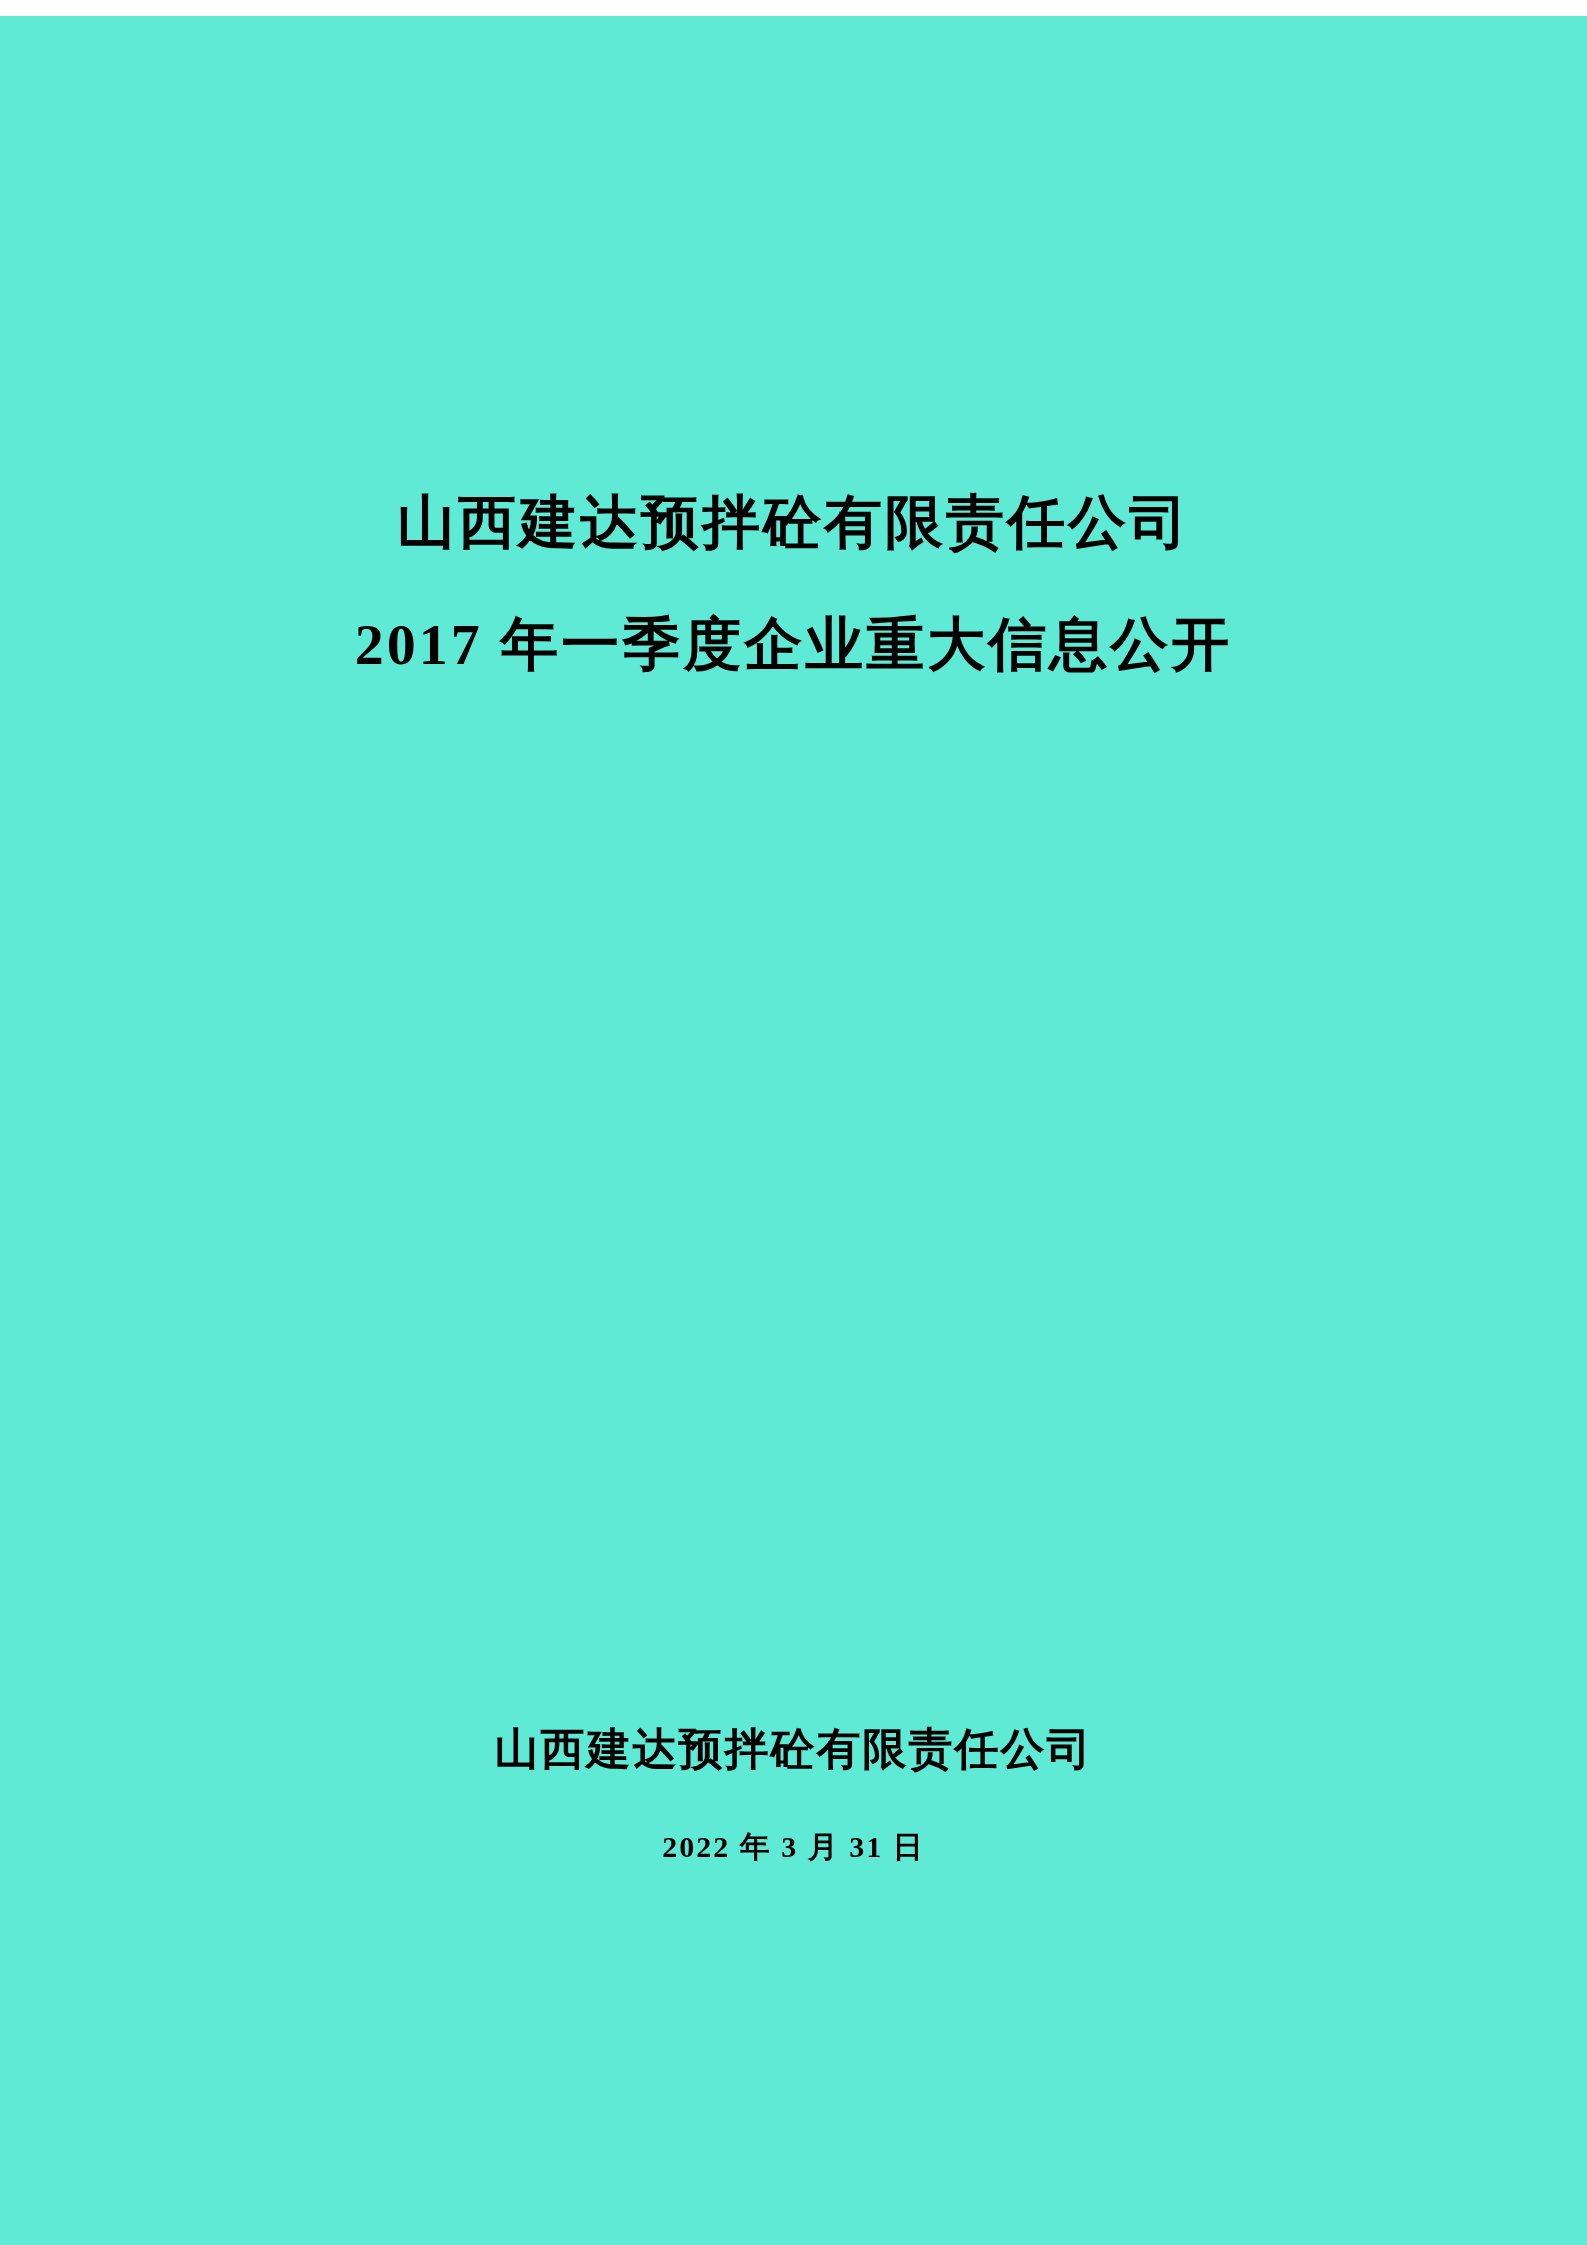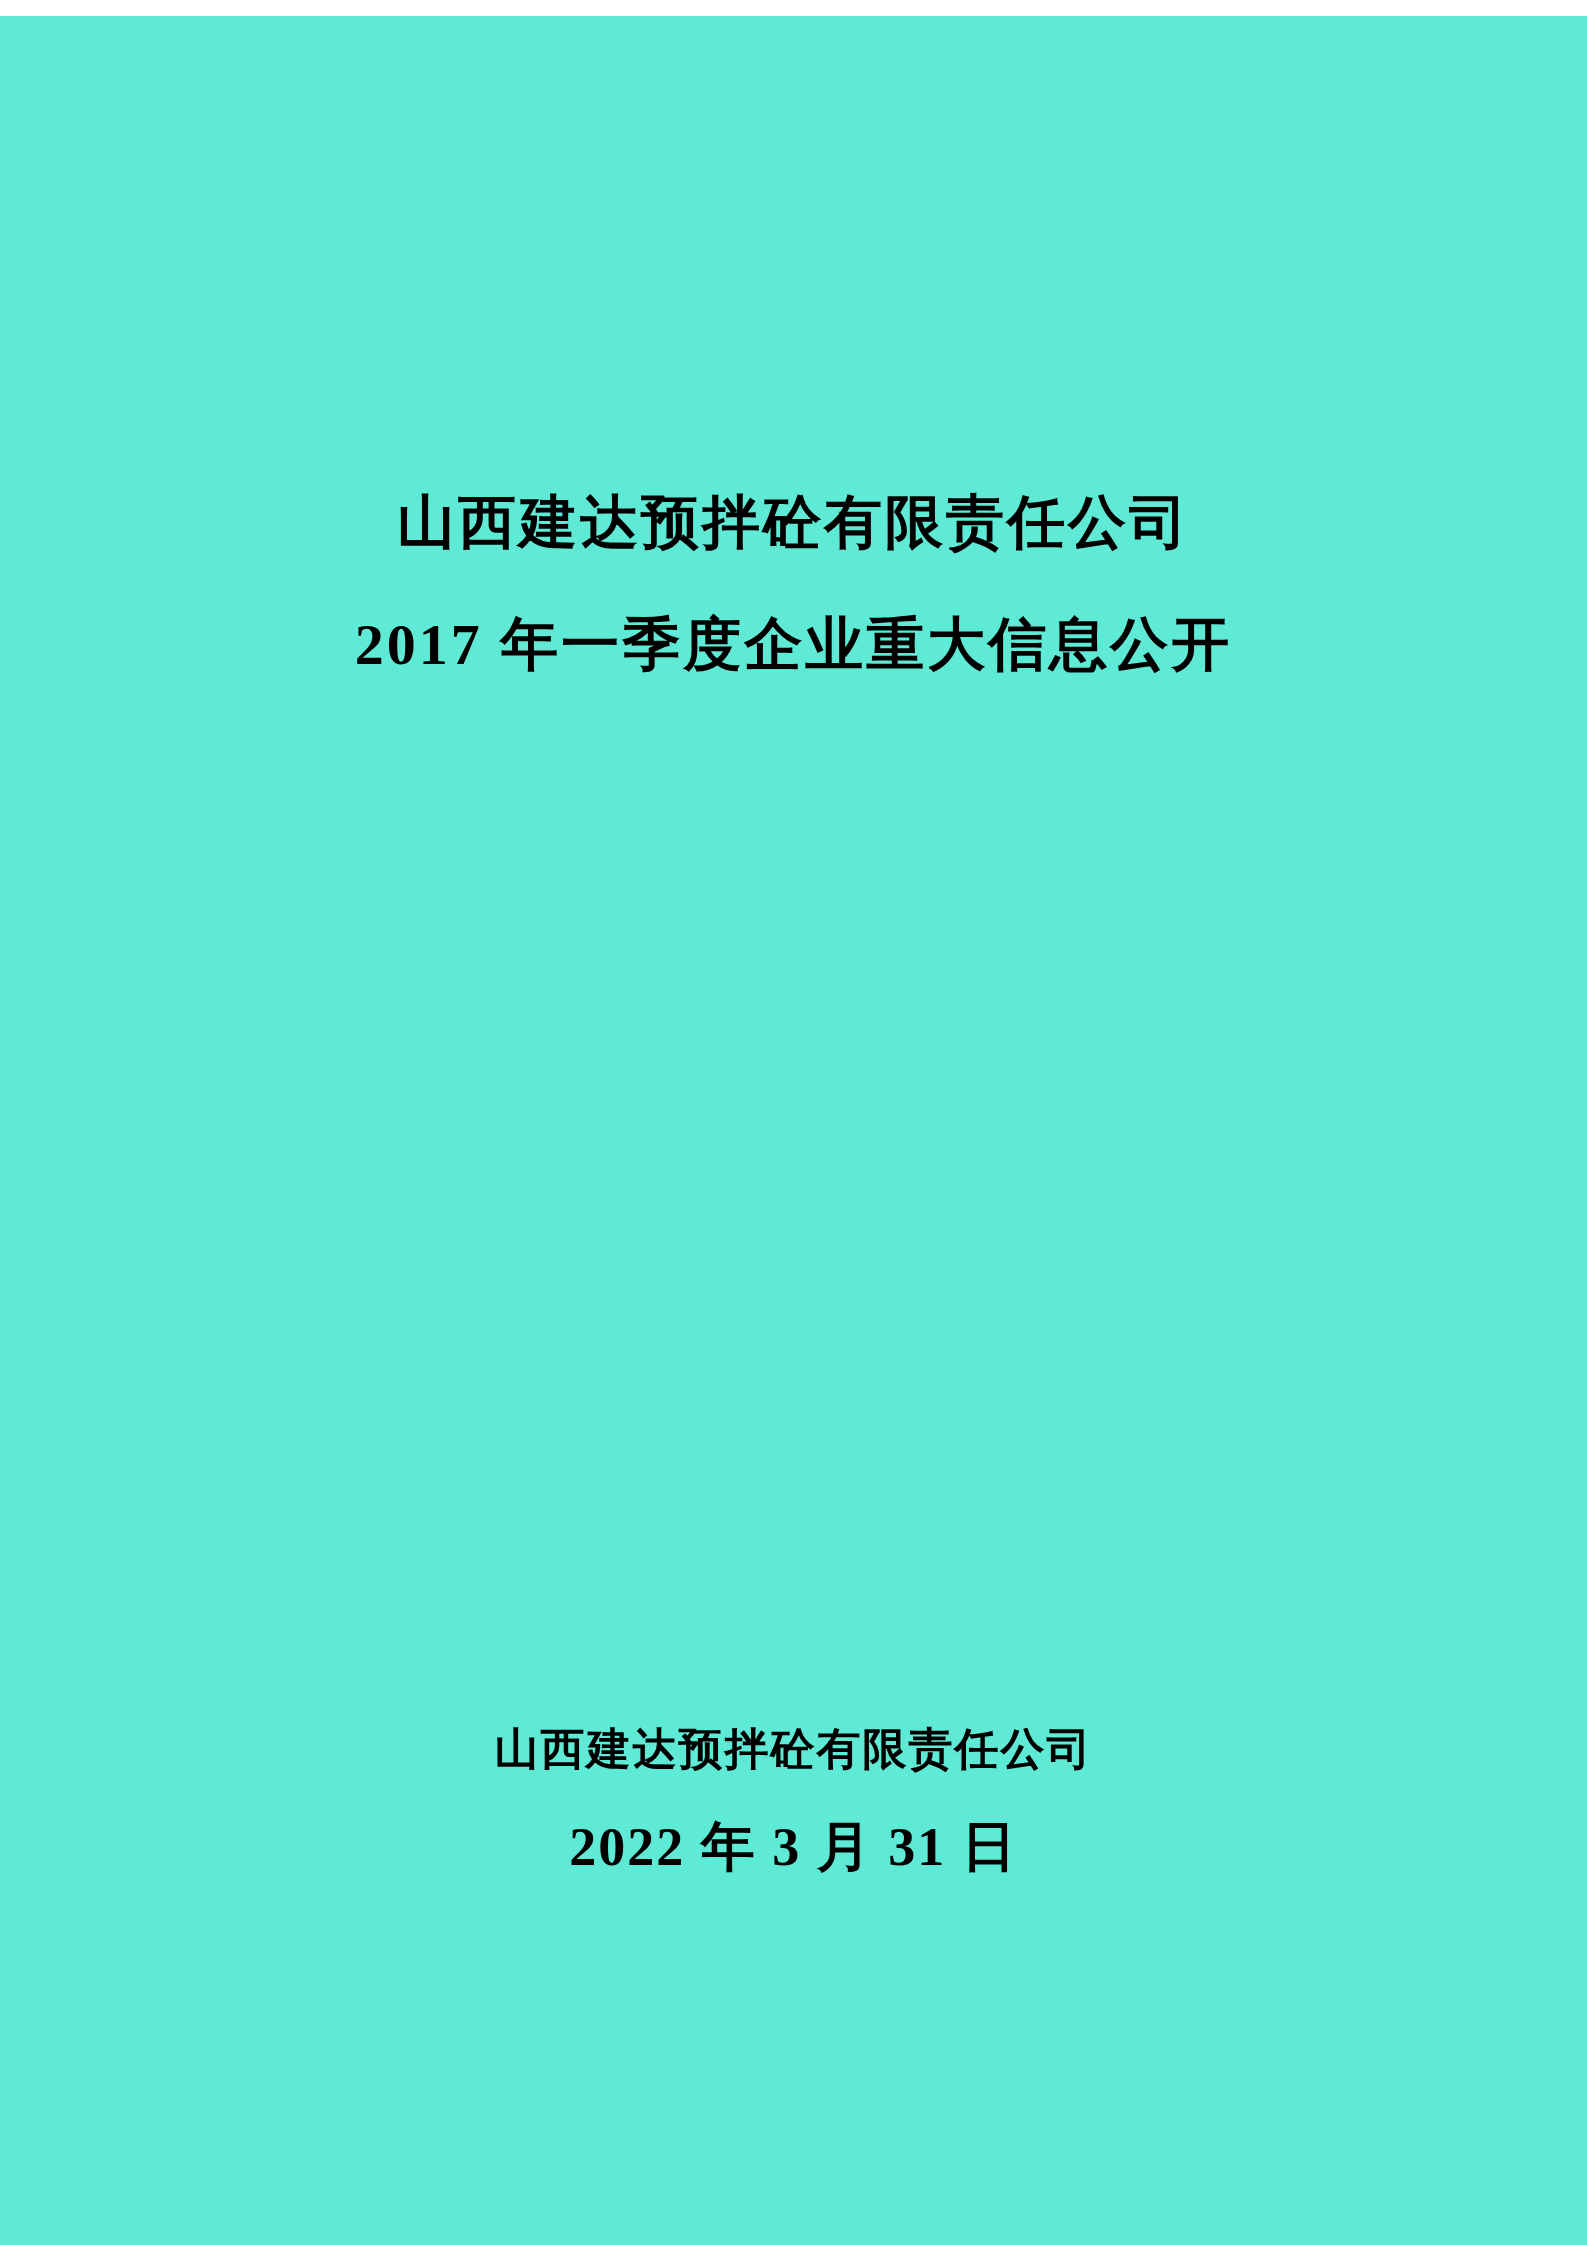--- a/index.html
+++ b/index.html
@@ -45,21 +45,21 @@
   .footer-company {
     margin: 0;
     font-size: 44px;
     line-height: 56px;
     font-weight: bold;
     letter-spacing: 2px;
     white-space: nowrap;
   }
   .footer-date {
     margin: 42px 0 0 0;
-    font-size: 54px;
+    font-size: 30px;
     line-height: 54px;
     font-weight: bold;
     letter-spacing: 2px;
     white-space: nowrap;
   }
 </style>
 </head>
 <body>
 
 <div class="page">

